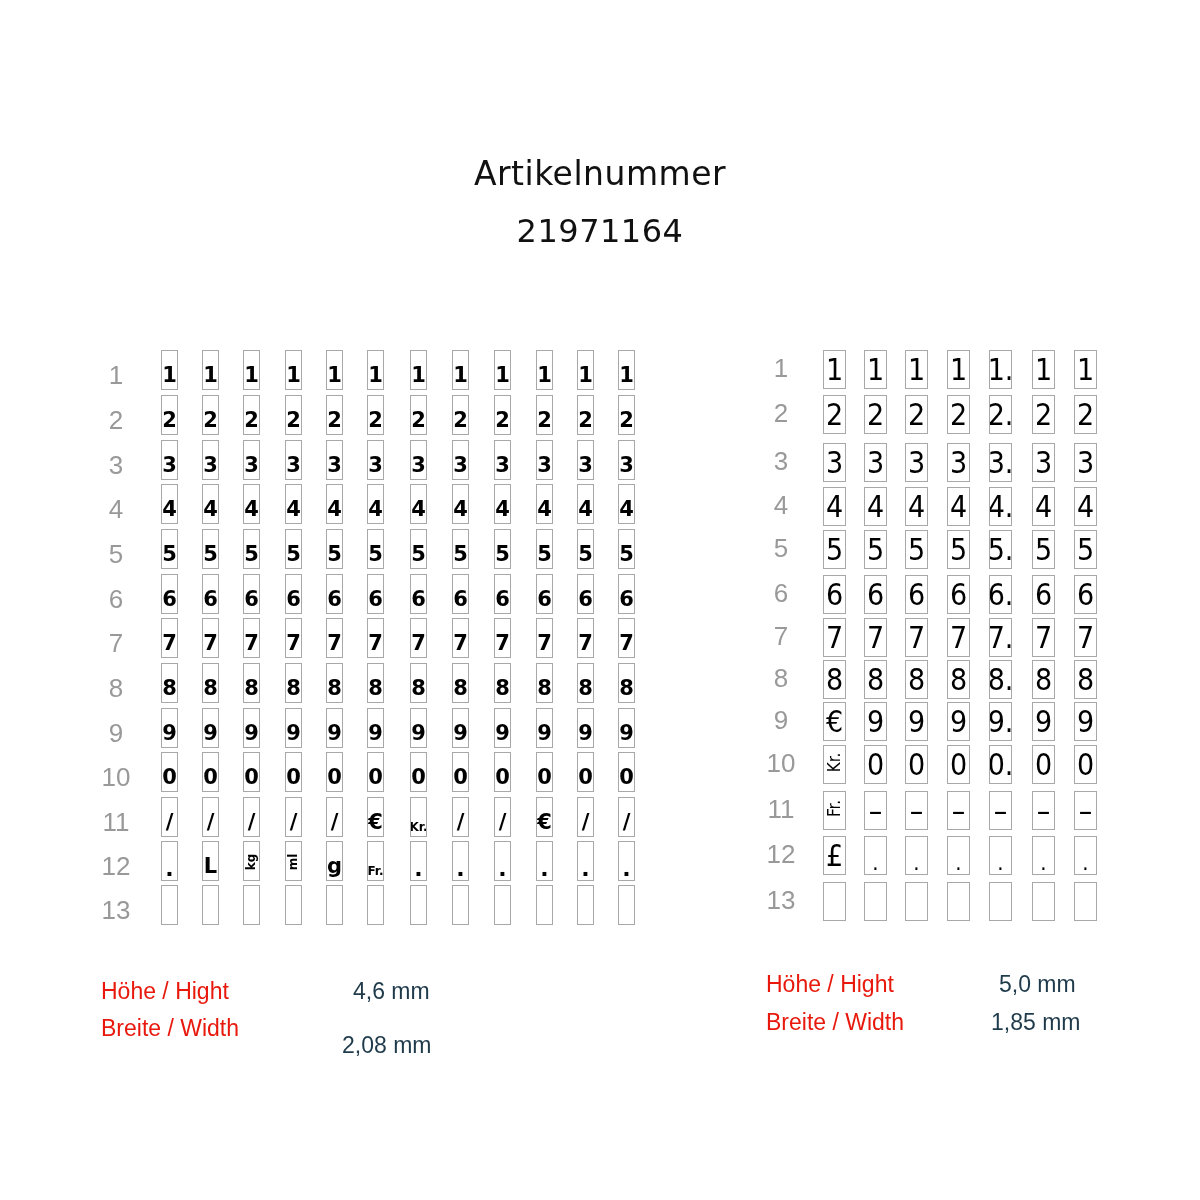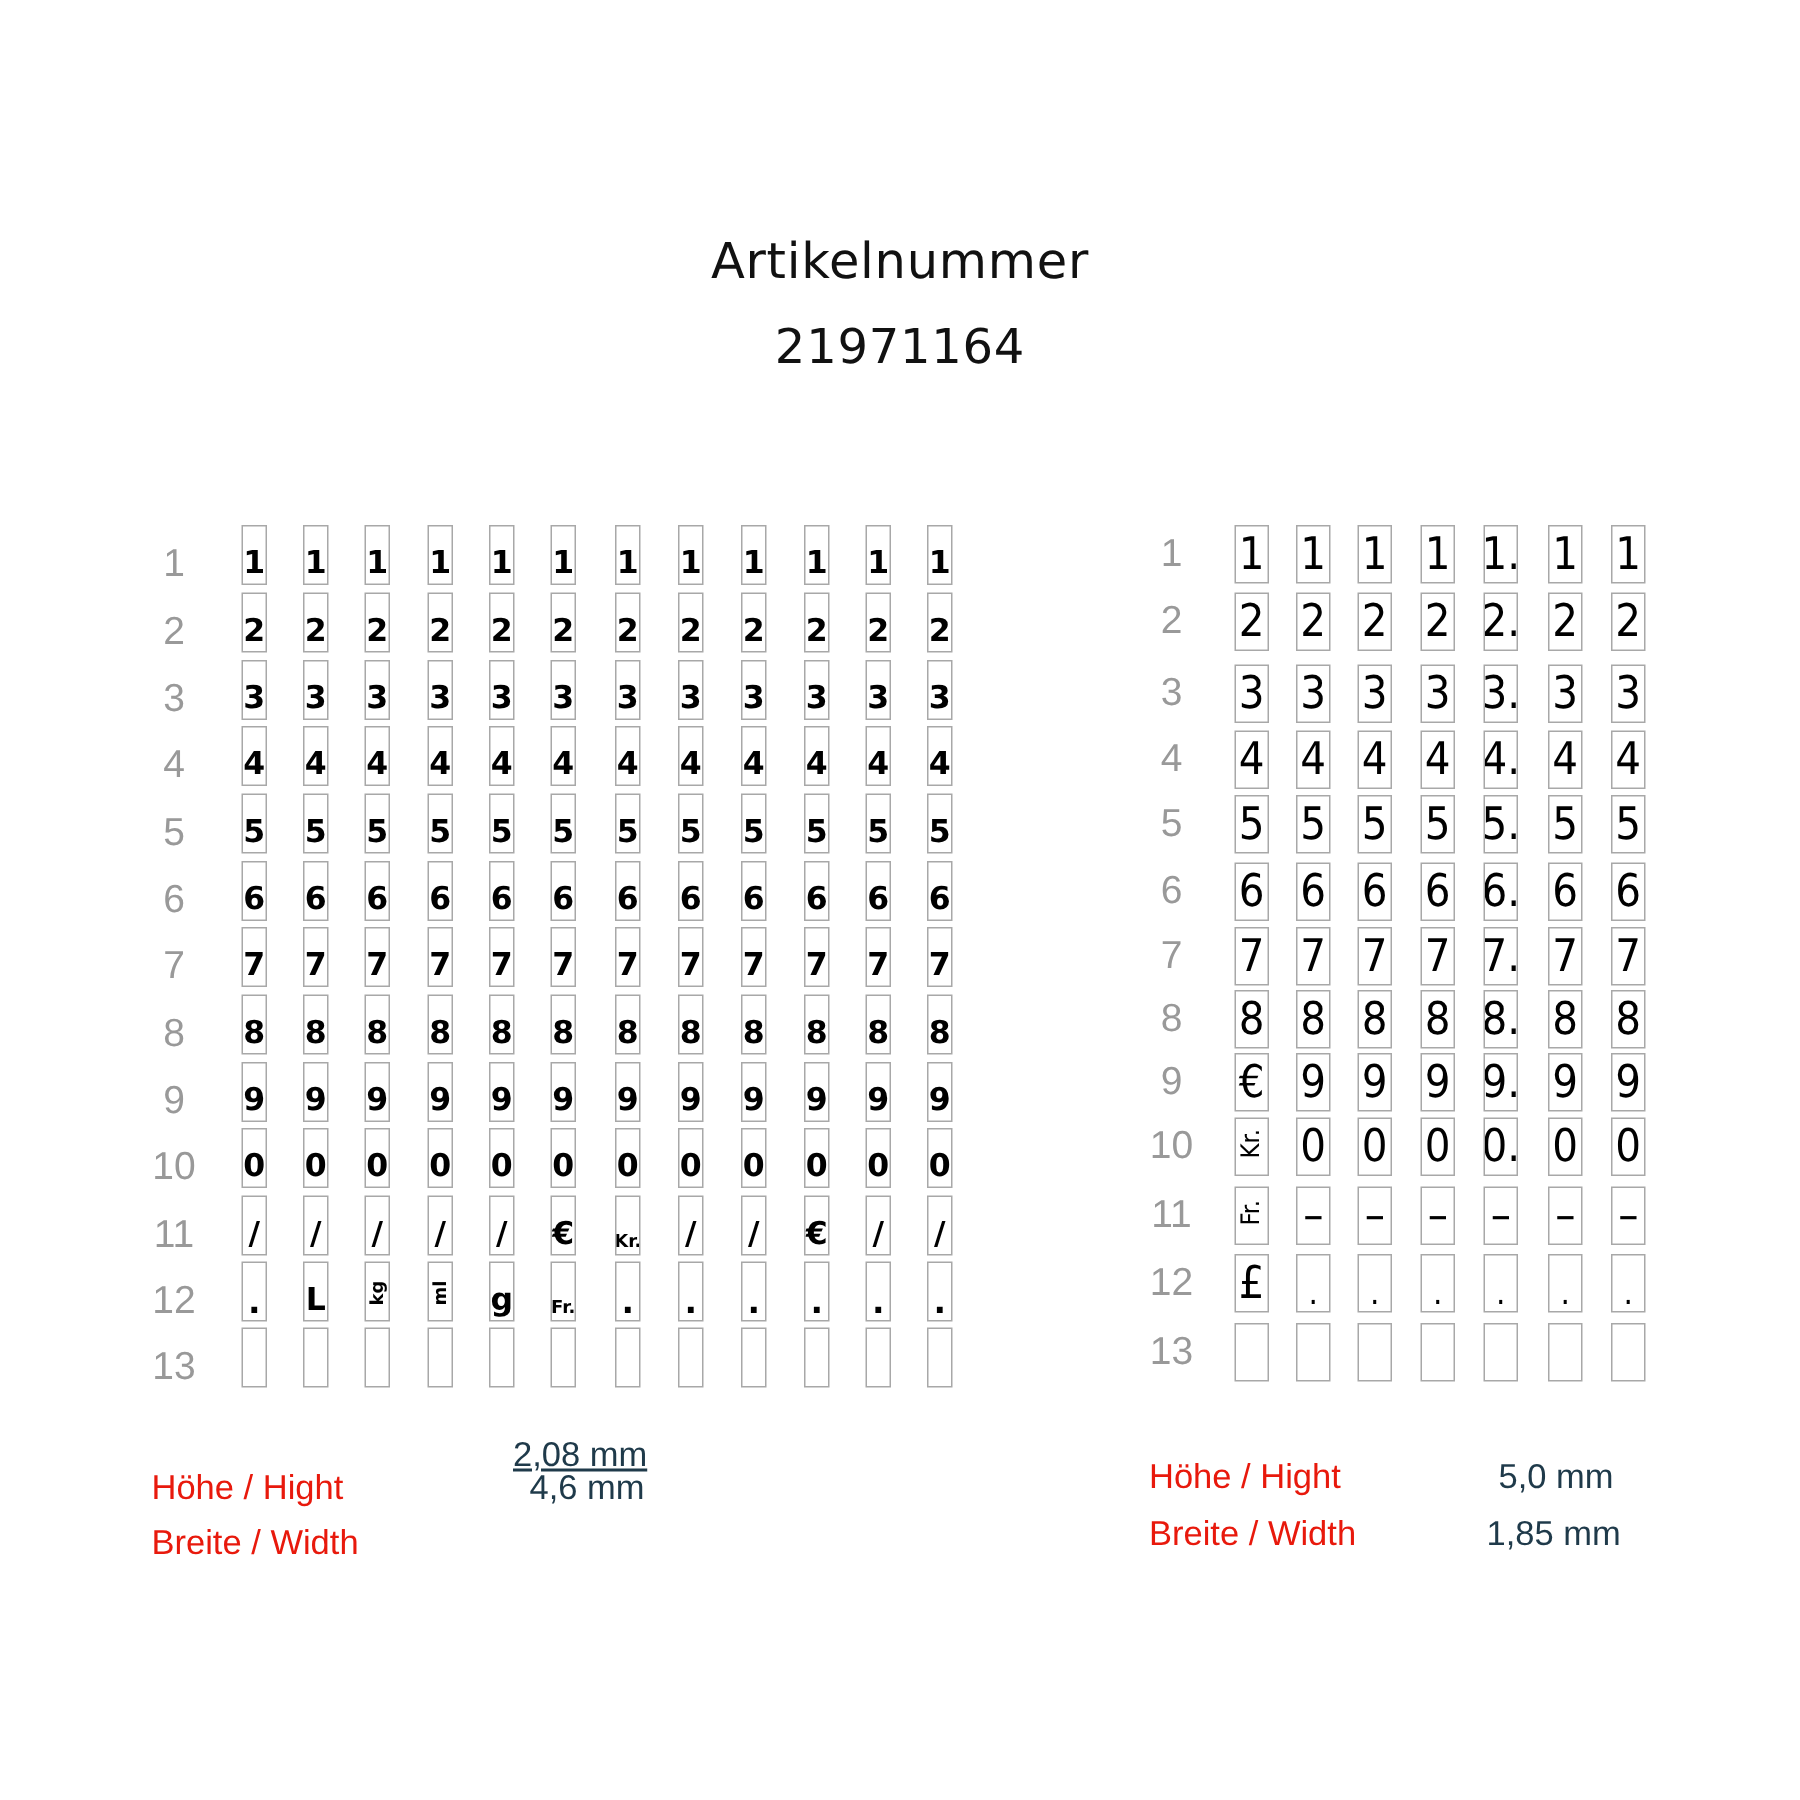--- a/index.html
+++ b/index.html
@@ -804,21 +804,21 @@
     </div>
     <div class="cell" style="left: 1074px; top: 882px;">
       <span class="g"></span>
     </div>
   </div>
 
 <div class="spec" style="left:0;top:0;">
   <span class="lbl" style="left:101px;top:978px;">Höhe / Hight</span>
   <span class="val" style="left:353px;top:978px;">4,6 mm</span>
   <span class="lbl" style="left:101px;top:1015px;">Breite / Width</span>
-  <span class="val" style="left:342px;top:956px;text-decoration:underline;">2,08 mm</span>
+  <span class="val" style="left:342px;top:1032px;">2,08 mm</span>
 </div>
 
 <div class="spec" style="left:0;top:0;">
   <span class="lbl" style="left:766px;top:971px;">Höhe / Hight</span>
   <span class="val" style="left:999px;top:971px;">5,0 mm</span>
   <span class="lbl" style="left:766px;top:1009px;">Breite / Width</span>
   <span class="val" style="left:991px;top:1009px;">1,85 mm</span>
 </div>
 
 </body></html>

